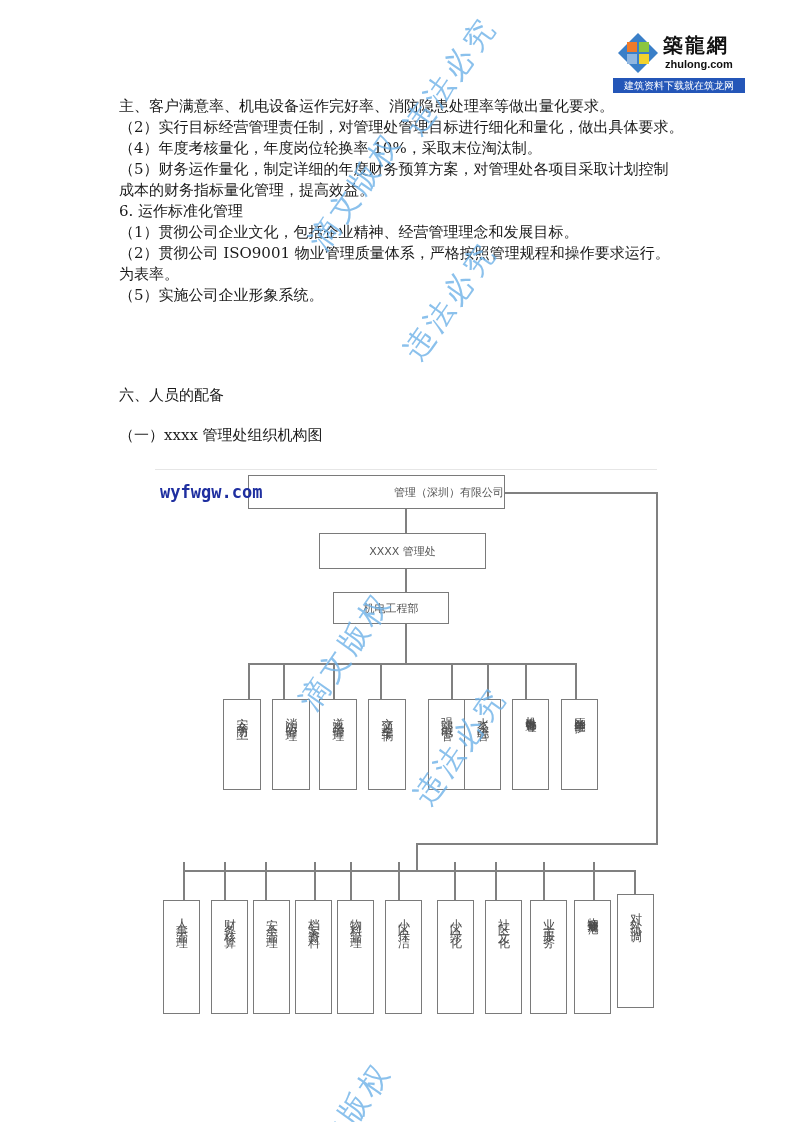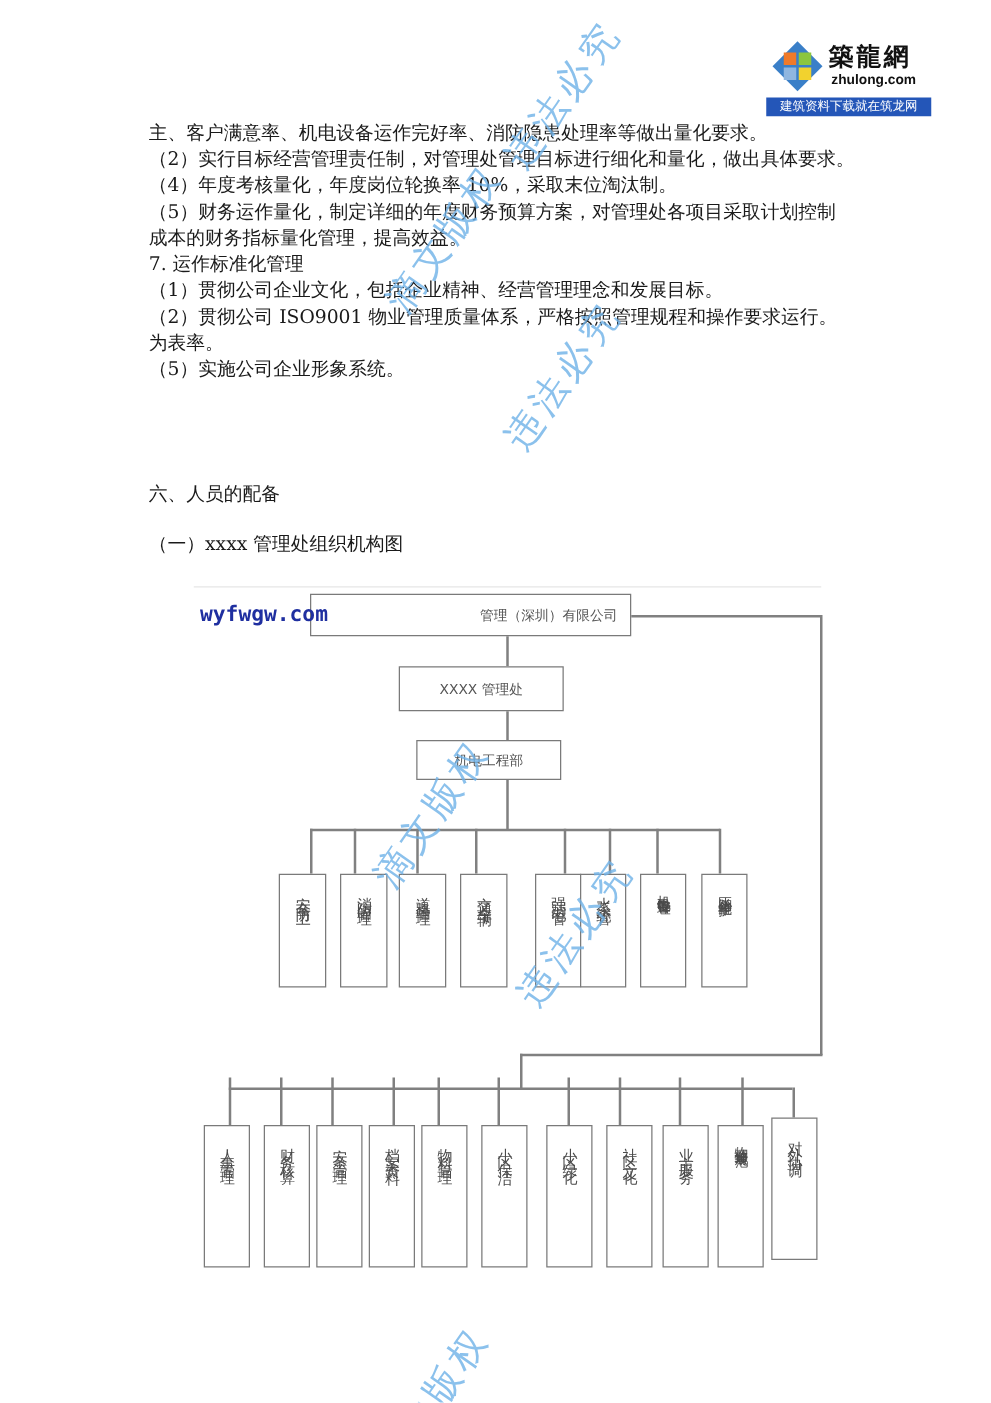--- a/index.html
+++ b/index.html
@@ -41,45 +41,45 @@
   </div>
   <div class="logo-bar">建筑资料下载就在筑龙网</div>
 </div>
 
 <div class="text" style="top:96px;">
   <p>主、客户满意率、机电设备运作完好率、消防隐患处理率等做出量化要求。</p>
   <p>（2）实行目标经营管理责任制，对管理处管理目标进行细化和量化，做出具体要求。</p>
   <p>（4）年度考核量化，年度岗位轮换率 10%，采取末位淘汰制。</p>
   <p>（5）财务运作量化，制定详细的年度财务预算方案，对管理处各项目采取计划控制</p>
   <p>成本的财务指标量化管理，提高效益。</p>
-  <p>7.  运作标准化管理</p>
+  <p>6.  运作标准化管理</p>
   <p>（1）贯彻公司企业文化，包括企业精神、经营管理理念和发展目标。</p>
   <p>（2）贯彻公司 ISO9001 物业管理质量体系，严格按照管理规程和操作要求运行。</p>
   <p>为表率。</p>
   <p>（5）实施公司企业形象系统。</p>
 </div>
 <div class="text" style="top:385px;">六、人员的配备</div>
 <div class="text" style="top:425px;">（一）xxxx 管理处组织机构图</div>
 
 <div class="chart">
 
   <div class="line" style="left:155px;top:469px;width:502px;height:1px;background:#e6e6e6;"></div>
 
-  <div class="box hbox" style="left:248px;top:475px;width:257px;height:34px;justify-content:flex-end;padding-right:10px;">
+  <div class="box hbox" style="left:248px;top:475px;width:257px;height:34px;justify-content:flex-end;">
     <span>管理（深圳）有限公司</span>
   </div>
   <div class="wy"><span>wyfwgw</span><span>.com</span></div>
 
   <div class="line" style="left:505px;top:492px;width:152px;height:2px;"></div>
   <div class="line" style="left:656px;top:492px;width:2px;height:352px;"></div>
   <div class="line" style="left:416px;top:843px;width:242px;height:2px;"></div>
   <div class="line" style="left:416px;top:843px;width:2px;height:28px;"></div>
 
   <div class="line" style="left:405px;top:509px;width:2px;height:24px;"></div>
-  <div class="box hbox" style="left:319px;top:533px;width:132px;height:36px;">
+  <div class="box hbox" style="left:319px;top:533px;width:167px;height:36px;">
     <span>XXXX 管理处</span>
   </div>
 
   <div class="line" style="left:405px;top:569px;width:2px;height:24px;"></div>
   <div class="box hbox" style="left:333px;top:592px;width:116px;height:32px;">
     <span>机电工程部</span>
   </div>
 
   <div class="line" style="left:405px;top:624px;width:2px;height:40px;"></div>
   <div class="line" style="left:248px;top:663px;width:128px;height:2px;"></div>

